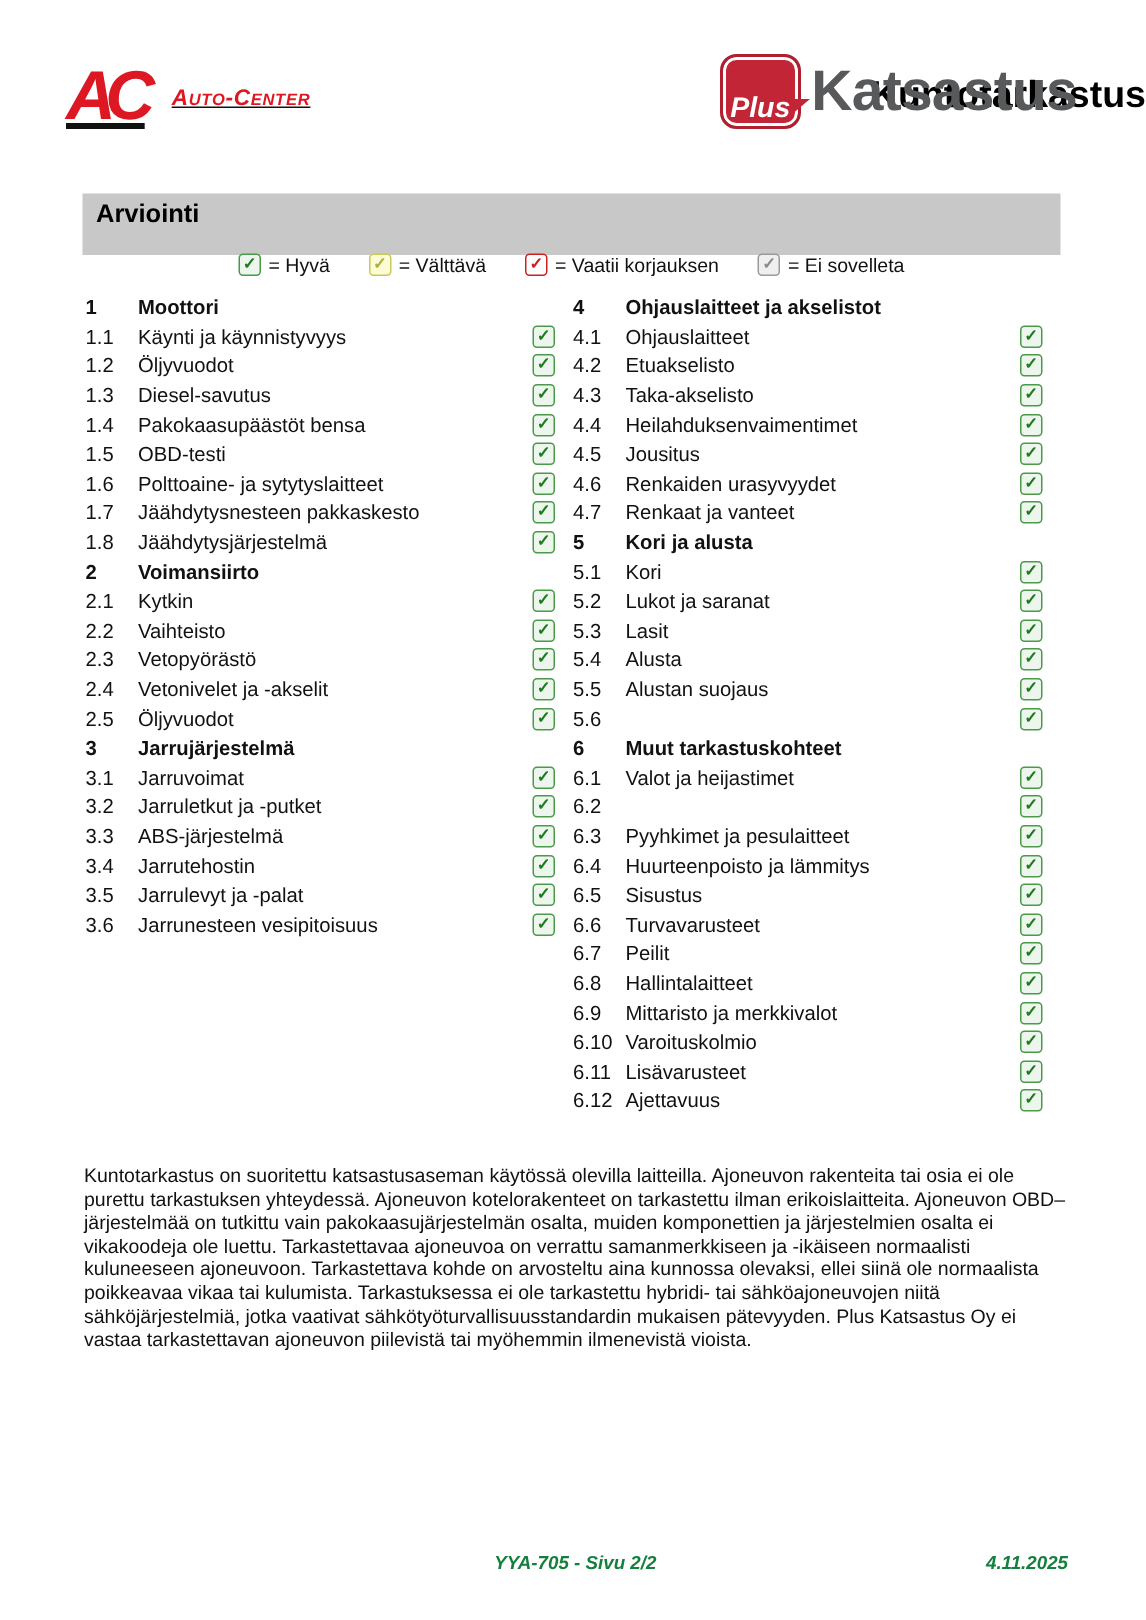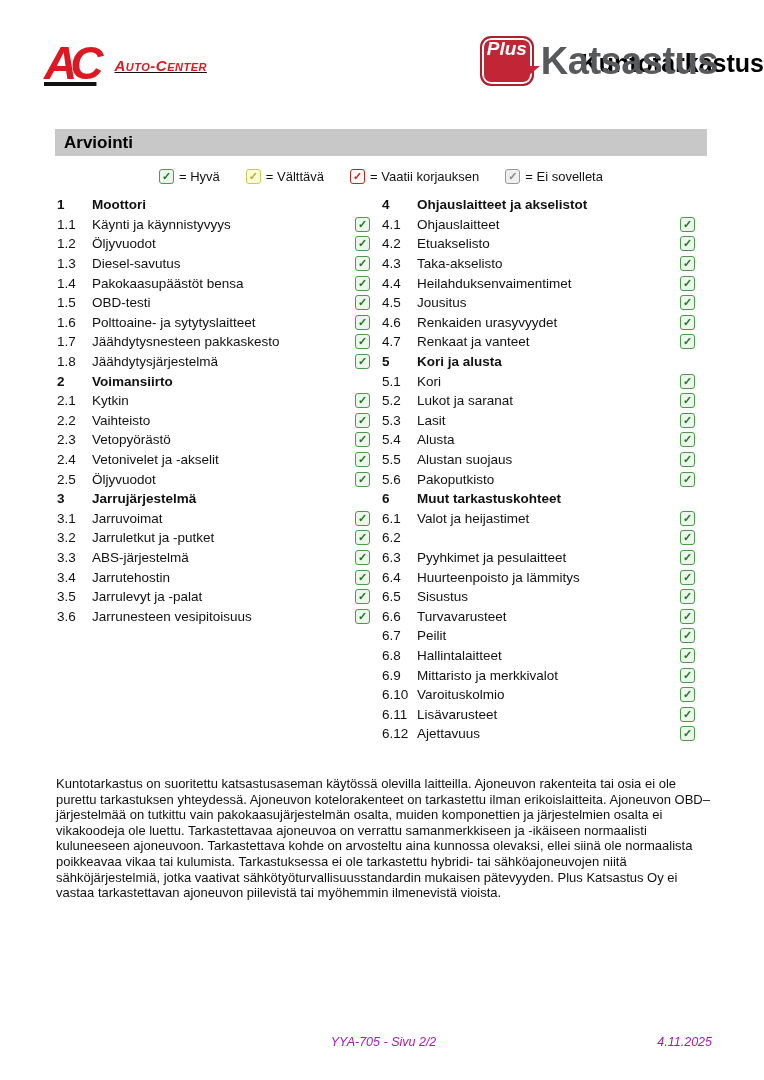--- a/index.html
+++ b/index.html
@@ -5,26 +5,26 @@
   html,body{margin:0;padding:0;background:#ffffff;}
   body{width:764px;height:1080px;font-family:"Liberation Sans",sans-serif;color:#111;}
   .page{position:relative;width:764px;height:1080px;overflow:hidden;background:#fff;}
 
   
   .logo-ac{position:absolute;left:44px;top:40px;display:flex;align-items:center;text-decoration:underline;}
   .ac-mark{font-size:46px;font-weight:900;font-style:italic;color:#dd1822;letter-spacing:-7px;line-height:1;padding-right:10px;}
   .ac-text{font-size:15px;font-weight:bold;font-style:italic;font-variant:small-caps;color:#dd1822;letter-spacing:.5px;margin-left:8px;padding-top:4px;}
   .doc-title{position:absolute;left:0;top:49px;width:100%;text-align:right;margin:0;font-size:25px;font-weight:bold;color:#000;}
   .logo-plus{position:absolute;right:46px;top:36px;display:flex;align-items:center;gap:7px;}
-  .plus-badge{position:relative;width:54px;height:50px;background:#c22636;border:2px solid #b01f30;border-radius:11px;box-shadow:inset 0 0 0 2px #fff;display:flex;align-items:flex-start;justify-content:center;color:#fff;font-style:italic;font-weight:bold;font-size:19px;box-sizing:border-box;}
+  .plus-badge{position:relative;width:54px;height:50px;background:#c22636;border:2px solid #b01f30;border-radius:11px;box-shadow:inset 0 0 0 2px #fff;display:flex;align-items:flex-end;justify-content:center;color:#fff;font-style:italic;font-weight:bold;font-size:19px;box-sizing:border-box;}
   .plus-tail{position:absolute;right:-8px;bottom:7px;width:0;height:0;border-left:13px solid #c22636;border-bottom:11px solid transparent;}
   .kats-text{color:#58595b;font-weight:bold;font-size:38px;letter-spacing:-.5px;}
 
   
-  .section-bar{position:absolute;left:55px;top:129px;width:652px;height:27px;background:#c8c8c8;color:#000;font-size:17px;font-weight:bold;line-height:27px;padding-left:9px;box-sizing:border-box;}
+  .section-bar{position:absolute;left:55px;top:129px;width:652px;height:41px;background:#c8c8c8;color:#000;font-size:17px;font-weight:bold;line-height:27px;padding-left:9px;box-sizing:border-box;}
 
   
   .legend{position:absolute;left:55px;top:169px;width:652px;display:flex;justify-content:center;align-items:center;gap:26px;font-size:13px;}
   .legend-item{display:flex;align-items:center;gap:5px;}
 
   
   .cb{display:inline-flex;width:15px;height:15px;flex:0 0 15px;border-radius:3px;align-items:center;justify-content:center;font-size:11px;font-weight:bold;box-sizing:border-box;line-height:1;}
   .cb-good{border:1.5px solid #4a9a4a;background:#edf6ed;color:#1f7a1f;}
   .cb-fair{border:1.5px solid #c9c957;background:#fbfbd6;color:#b0b03a;}
   .cb-repair{border:1.5px solid #cc2020;background:#ffffff;color:#cc2020;}
@@ -37,21 +37,21 @@
   .row{display:flex;align-items:center;height:19.6px;font-size:13.5px;}
   .row .num{flex:0 0 35px;}
   .row .lab{flex:1 1 auto;}
   .row .cb{margin-left:auto;}
   .bold{font-weight:bold;}
 
   
   .disclaimer{position:absolute;left:56px;top:776px;width:657px;margin:0;font-size:13px;line-height:15.6px;color:#111;}
 
   
-  .page-footer{position:absolute;left:55px;top:1035px;width:657px;height:20px;font-size:12.5px;font-style:italic;color:#a21caf;}
+  .page-footer{position:absolute;left:55px;top:1035px;width:657px;height:20px;font-size:12.5px;font-style:italic;color:#15803d;font-weight:bold;}
   .foot-center{position:absolute;left:0;width:100%;text-align:center;}
   .foot-right{position:absolute;right:0;top:0;}
 </style>
 </head>
 <body>
 
 <div class="page">
 
   <div class="logo-ac">
     <span class="ac-mark">AC</span>
@@ -262,21 +262,20 @@
         <span class="lab">Alusta</span>
         <span class="cb cb-good">✓</span>
       </div>
       <div class="row">
         <span class="num">5.5</span>
         <span class="lab">Alustan suojaus</span>
         <span class="cb cb-good">✓</span>
       </div>
       <div class="row">
         <span class="num">5.6</span>
-        <span class="lab">Pakoputkisto</span>
         <span class="cb cb-good">✓</span>
       </div>
       <div class="row">
         <span class="num bold">6</span>
         <span class="lab bold">Muut tarkastuskohteet</span>
       </div>
       <div class="row">
         <span class="num">6.1</span>
         <span class="lab">Valot ja heijastimet</span>
         <span class="cb cb-good">✓</span>

